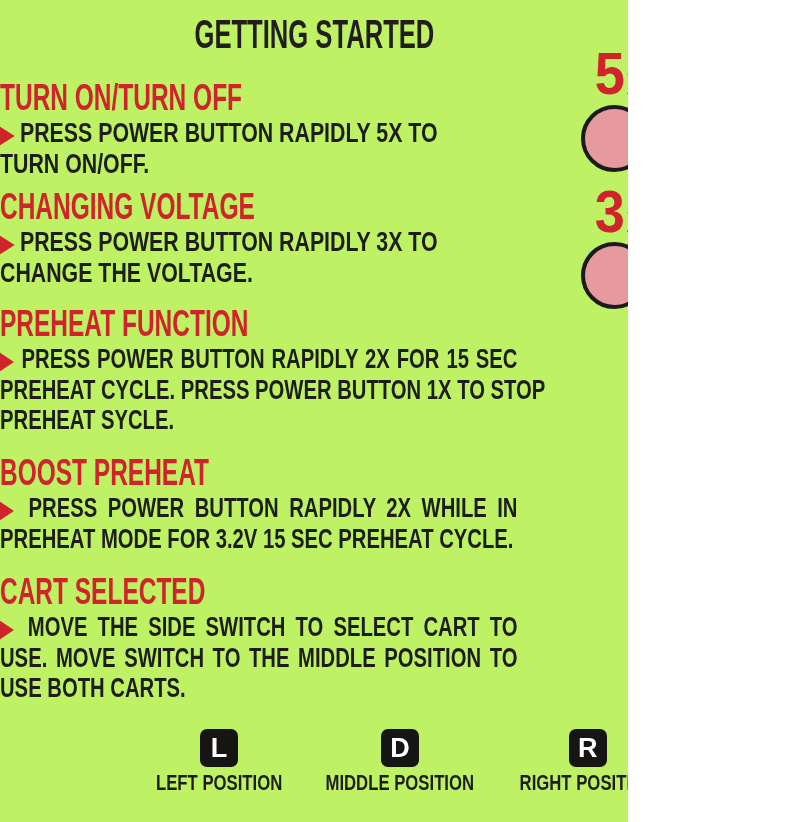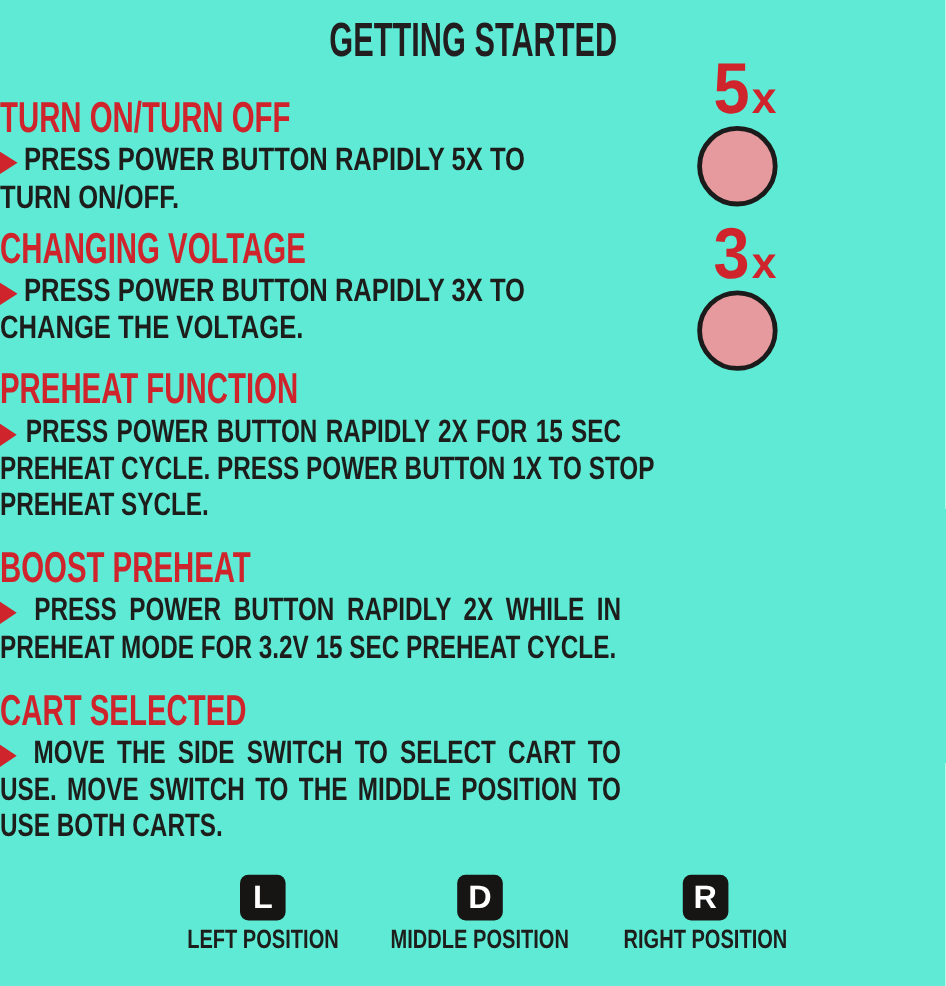--- a/index.html
+++ b/index.html
@@ -1,20 +1,20 @@
 <!DOCTYPE html>
 <html><head>
 <meta charset="utf-8">
 <style>
   html, body { margin: 0; padding: 0; background: #ffffff; }
   .page {
     position: relative;
-    width: 788px;
+    width: 628px;
     height: 822px;
-    background: #5eead4;
+    background: #bef264;
     font-family: "Liberation Sans", sans-serif;
     color: #1d1d1b;
     overflow: hidden;
   }
   .title-wrap { text-align: center; padding-top: 14px; }
   .title {
     display: inline-block;
     font-size: 40px;
     line-height: 40px;
     font-weight: bold;

